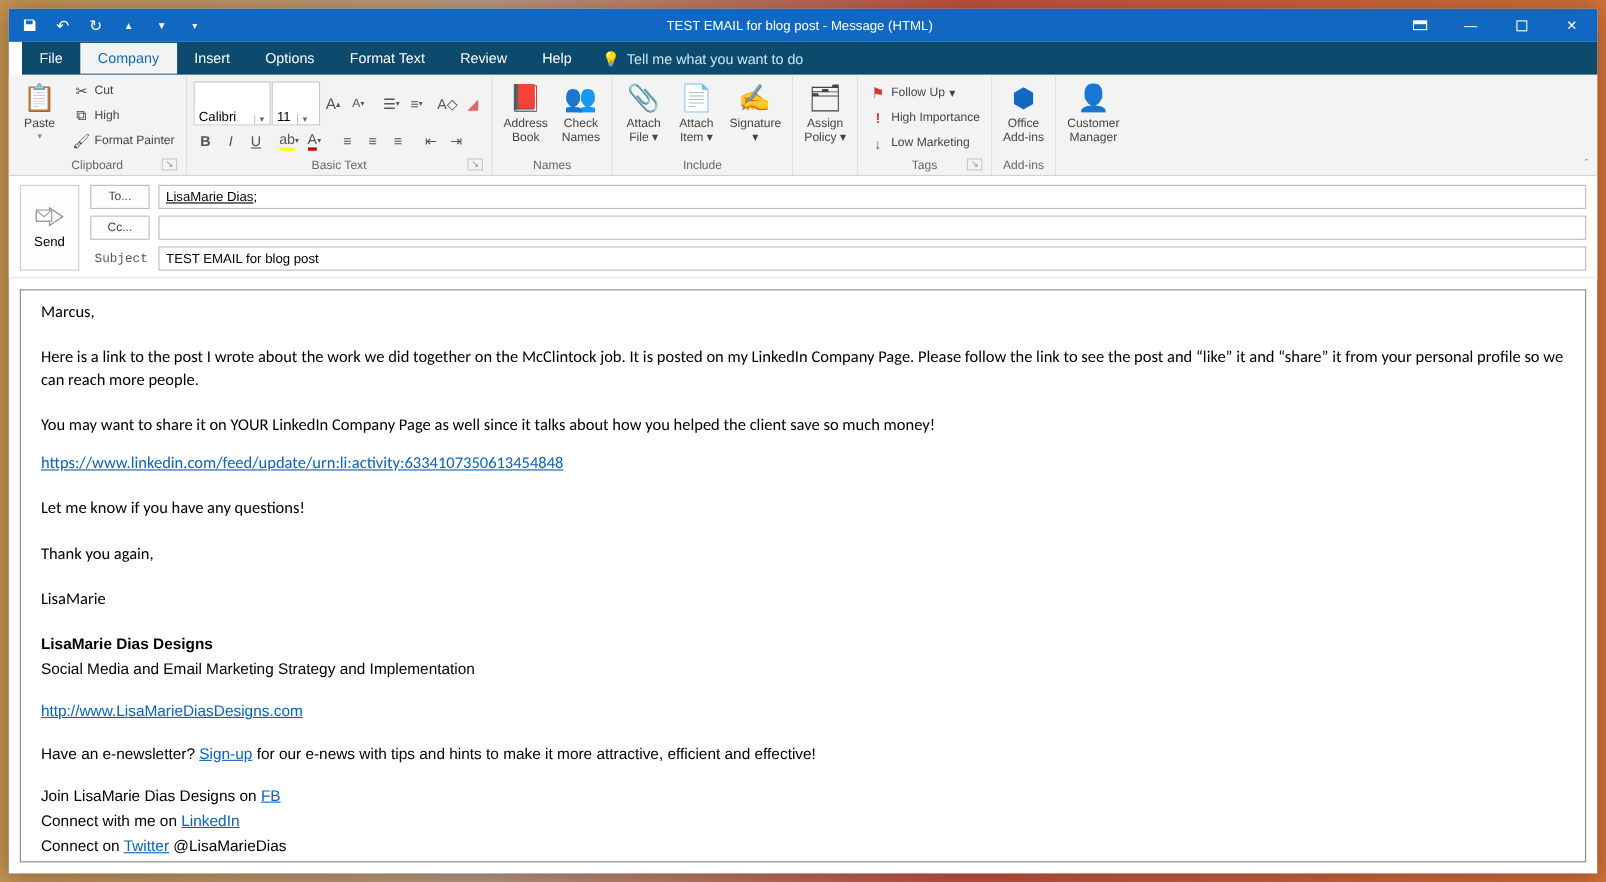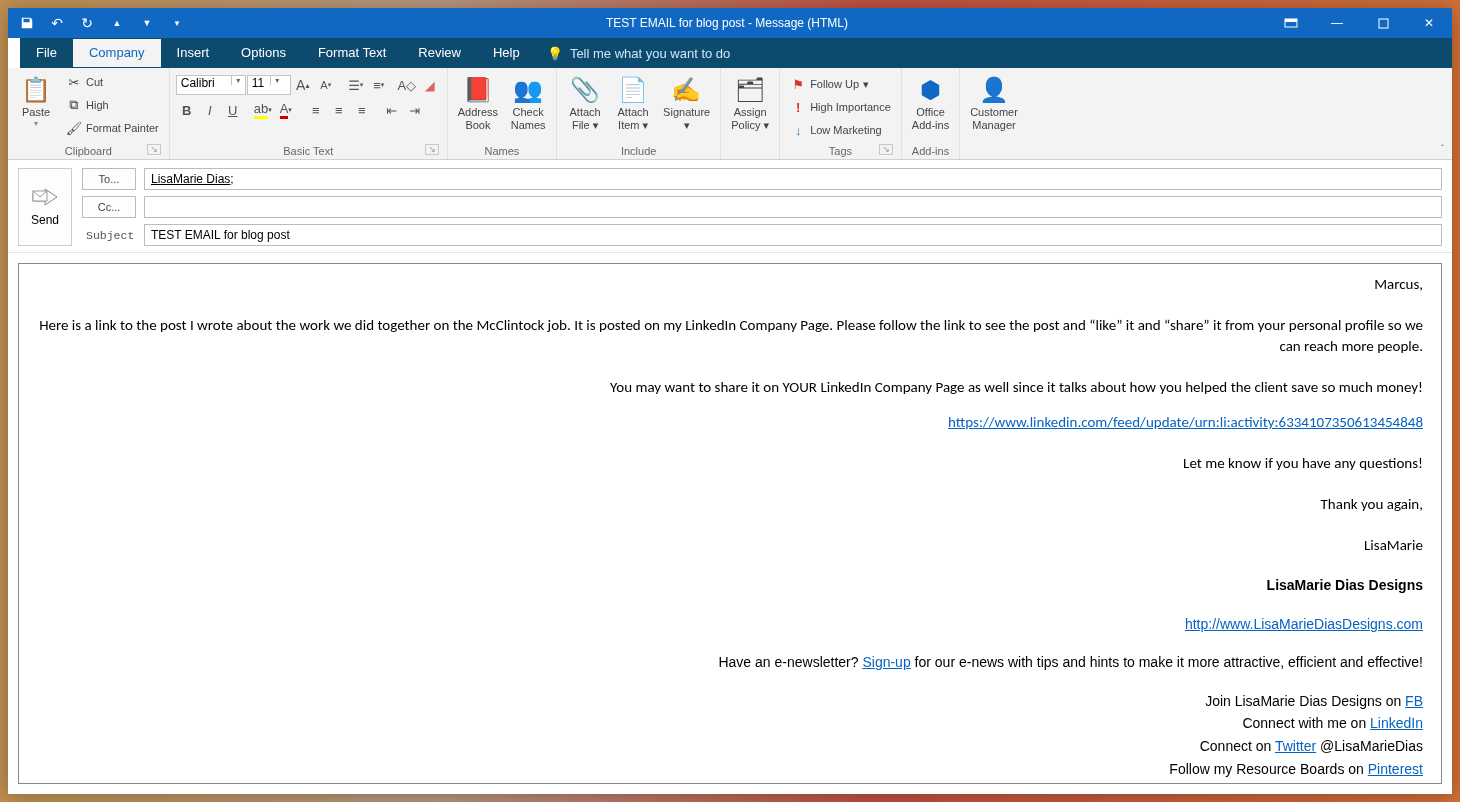--- a/index.html
+++ b/index.html
@@ -62,42 +62,42 @@
   padding:3px 6px 2px;
 }
 .group-body { flex:1; display:flex; align-items:flex-start; gap:4px; }
 .group-label { text-align:center; font-size:11px; color:#666; padding-top:2px; position:relative;}
 .group-label .launcher { position:absolute; right:2px; bottom:2px; font-size:9px; color:#9a9a9a; border:1px solid #c8c8c8; padding:0 2px; line-height:9px;}
 .bigbtn { display:flex; flex-direction:column; align-items:center; padding:3px 4px 0; cursor:pointer; font-size:11px; color:#444; text-align:center; line-height:1.2; min-width:44px;}
 .bigbtn .ic { width:32px; height:32px; display:flex; align-items:center; justify-content:center; font-size:24px; }
 .stack { display:flex; flex-direction:column; gap:1px; }
 .smbtn { display:flex; align-items:center; gap:4px; padding:1px 4px; cursor:pointer; font-size:11px; color:#444; height:22px;}
 .smbtn .ic { width:16px; height:16px; display:flex; align-items:center; justify-content:center; font-size:13px;}
-.combo { display:flex; align-items:flex-start; border:1px solid #c5c5c5; background:#fff; height:20px; font-size:12px; }
+.combo { display:flex; align-items:flex-end; border:1px solid #c5c5c5; background:#fff; height:40px; font-size:12px; }
 .combo input { border:none; outline:none; padding:0 4px; font-size:12px; width:54px; font-family:inherit;}
 .combo .cbtn { border-left:1px solid #c5c5c5; width:14px; text-align:center; color:#666; font-size:8px;}
 .ibtn { width:22px; height:22px; display:flex; align-items:center; justify-content:center; cursor:pointer; color:#555; font-size:13px;}
 .row { display:flex; align-items:center; gap:1px;}
 .collapse { position:absolute; right:8px; bottom:4px; color:#888; cursor:pointer; font-size:10px;}
 .header-area {
   padding:8px 10px 6px;
   background:#fff;
   border-bottom:1px solid #e5e5e5;
   display:flex;
   gap:10px;
 }
 .sendcol { width:54px; display:flex; flex-direction:column; align-items:center; justify-content:center; border:1px solid #ccc; background:#fdfdfd; cursor:pointer; padding:6px 0;}
 .sendcol .ic { font-size:22px; color:#4a6; margin-bottom:6px;}
 .fields { flex:1; display:flex; flex-direction:column; gap:6px;}
 .frow { display:flex; align-items:center; gap:8px;}
 .fbtn { width:54px; height:22px; border:1px solid #bcbcbc; background:#fdfdfd; font-size:11px; color:#444; cursor:pointer; display:flex; align-items:center; justify-content:center;}
 .flabel { width:54px; font-size:11.5px; color:#555; text-align:left; padding-left:4px;font-family:Liberation Mono, monospace;}
 .finput { flex:1; border:1px solid #bcbcbc; height:22px; padding:0 6px; font-size:12px; outline:none; font-family:inherit;}
 .recip { text-decoration:underline; }
-.body-area { flex:1; padding:10px; overflow:hidden;text-align:right;}
+.body-area { flex:1; padding:10px; overflow:hidden;}
 .body-inner { width:100%; height:100%; border:1px solid #888; padding:10px 18px; overflow-y:scroll; font-family:Calibri, sans-serif; font-size:15px; color:#000; line-height:1.4;}
 .body-inner p { margin:0 0 20px;}
 .body-inner a { color:#0563c1; }
 .sig b { font-weight:600;}
 .sig p { margin:0 0 3px; font-family:Arial, sans-serif; font-size:14px;}
 .sig .spacer { height:16px;}
 svg { display:block;}
 </style>
 </head>
 <body>
@@ -340,20 +340,21 @@
     <div class="body-inner">
       <p>Marcus,</p>
       <p>Here is a link to the post I wrote about the work we did together on the McClintock job. It is posted on my LinkedIn Company Page. Please follow the link to see the post and “like” it and “share” it from your personal profile so we can reach more people.</p>
       <p style="margin-bottom:14px">You may want to share it on YOUR LinkedIn Company Page as well since it talks about how you helped the client save so much money!</p>
       <p><a href="#">https://www.linkedin.com/feed/update/urn:li:activity:6334107350613454848</a></p>
       <p>Let me know if you have any questions!</p>
       <p>Thank you again,</p>
       <p>LisaMarie</p>
       <div class="sig">
         <p><b>LisaMarie Dias Designs</b></p>
+        <p>Social Media and Email Marketing Strategy and Implementation</p>
         <div class="spacer"></div>
         <p><a href="#">http://www.LisaMarieDiasDesigns.com</a></p>
         <div class="spacer"></div>
         <p><span>Have an e-newsletter? </span><a href="#">Sign-up</a><span> for our e-news with tips and hints to make it more attractive, efficient and effective!</span></p>
         <div class="spacer"></div>
         <p><span>Join LisaMarie Dias Designs on </span><a href="#">FB</a></p>
         <p><span>Connect with me on </span><a href="#">LinkedIn</a></p>
         <p><span>Connect on </span><a href="#">Twitter</a><span> @LisaMarieDias</span></p>
         <p><span>Follow my Resource Boards on </span><a href="#">Pinterest</a></p>
       </div>

